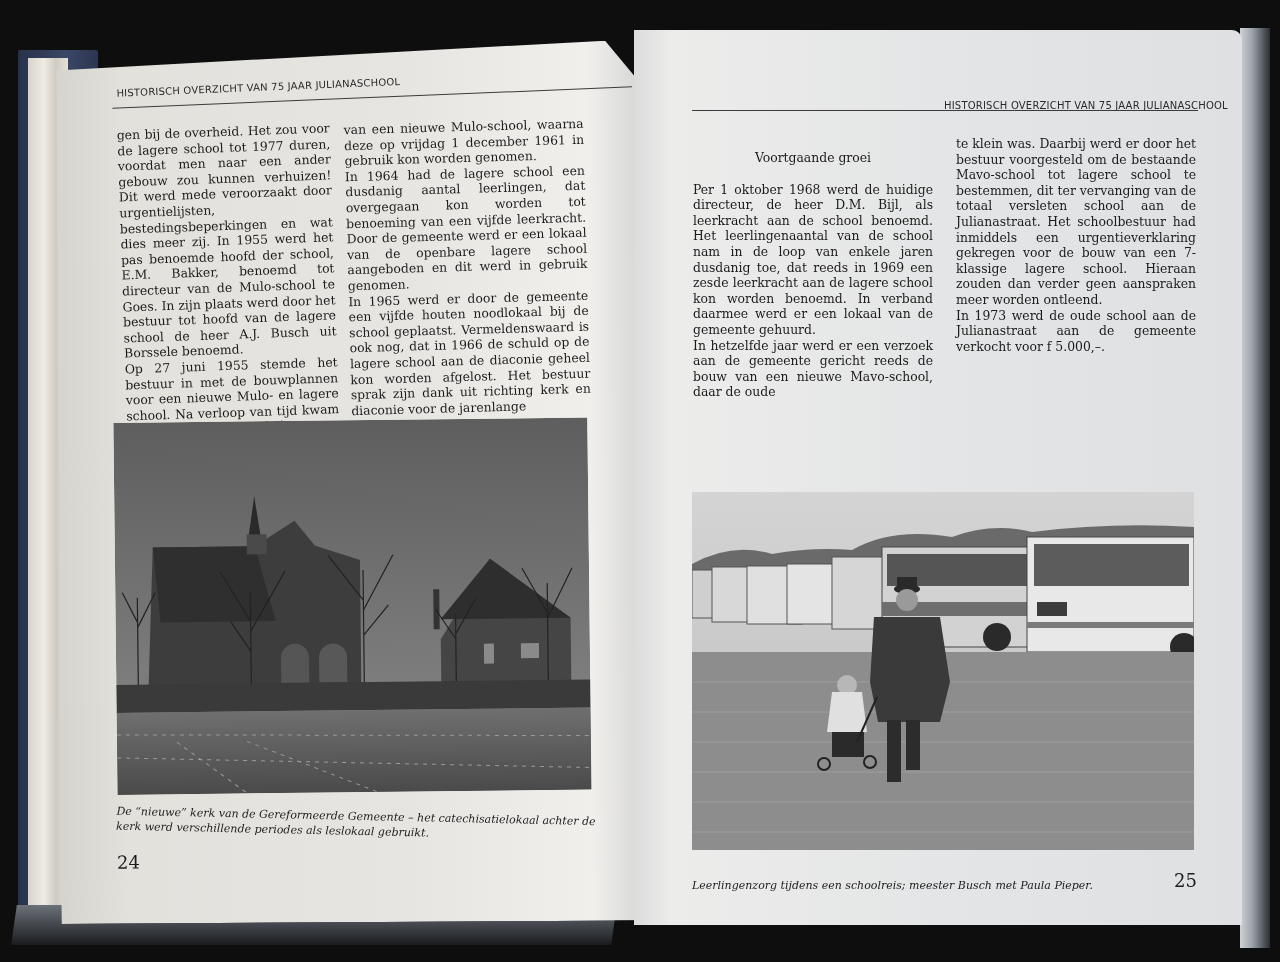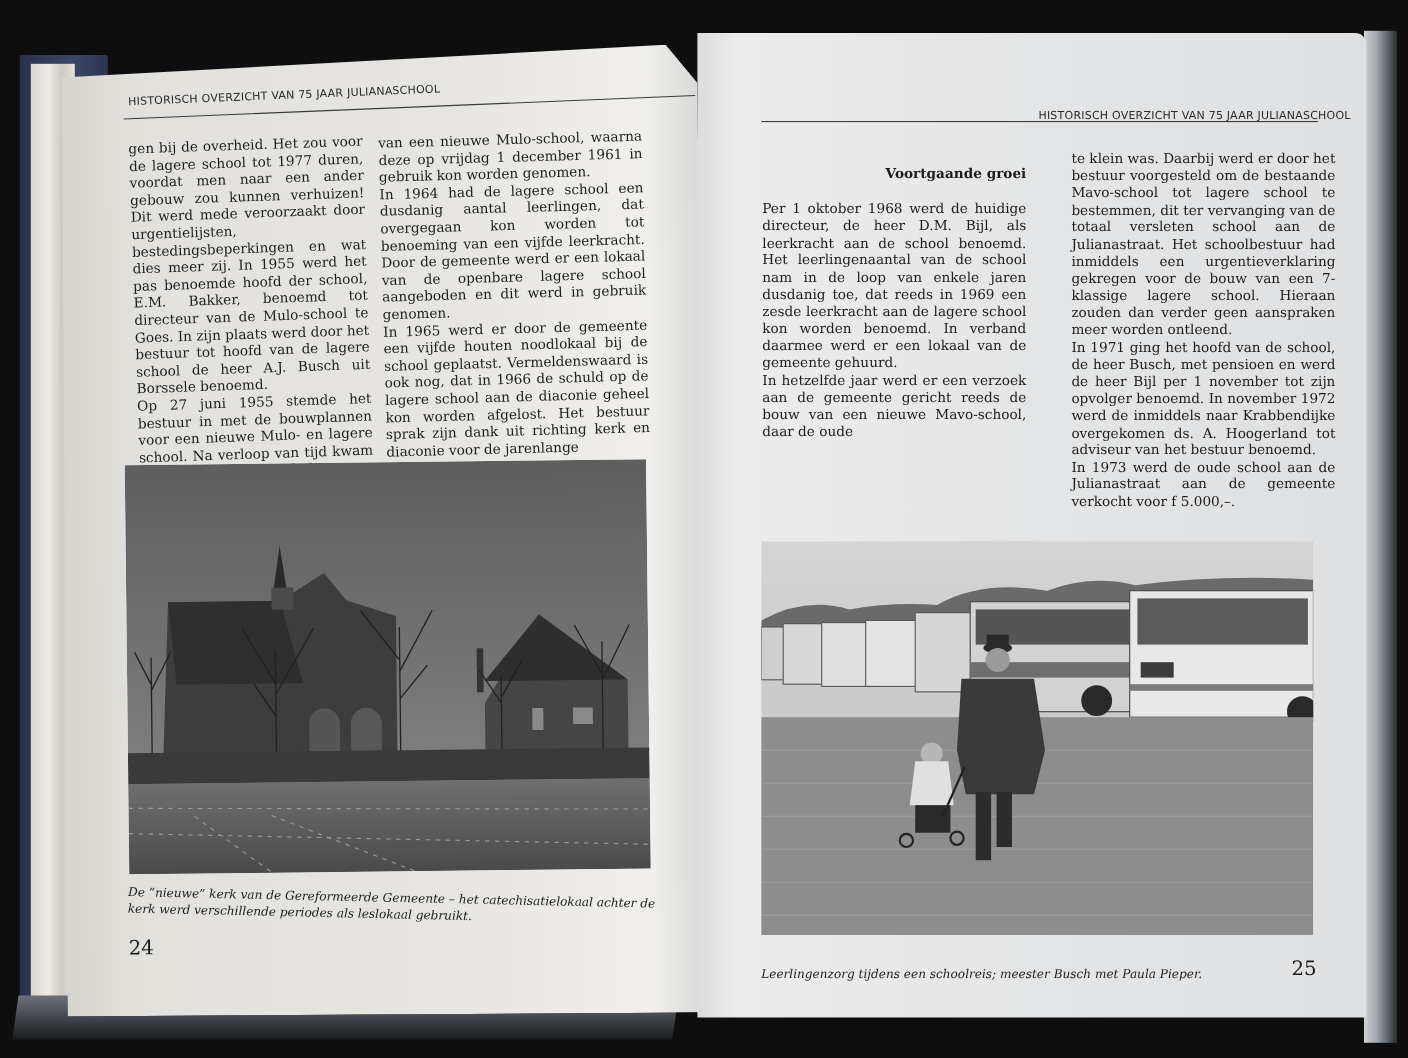--- a/index.html
+++ b/index.html
@@ -48,21 +48,21 @@
       position: absolute; font-family: "DejaVu Sans", sans-serif;
       font-size: 10px; letter-spacing: 0.2px; color: #2a2a2a; white-space: nowrap;
     }
     .head-rule { position: absolute; height: 1px; background: #3b3b3b; }
     .col {
       position: absolute; font-size: 12.4px; line-height: 15.6px;
       text-align: justify; color: #1c1c1c;
     }
     .col p { margin: 0; }
     .col p + p { margin-top: 0; }
-    .subhead { font-weight: bold; margin: 14px 0 16px 0 !important; text-align: right; }
+    .subhead { font-weight: normal; margin: 14px 0 16px 0 !important; text-align: center; }
     .photo {
       position: absolute; overflow: hidden;
     }
     .caption {
       position: absolute; font-style: italic; font-size: 11px; line-height: 15px; color: #1c1c1c;
     }
     .page-num { position: absolute; font-size: 18px; color: #1c1c1c; }
   </style>
 </head>
 <body>
@@ -140,23 +140,22 @@
 <div class="page page-right">
   <div class="running-head" style="left:310px; top:70px;">HISTORISCH OVERZICHT VAN 75 JAAR JULIANASCHOOL</div>
   <div class="head-rule" style="left:58px; top:80px; width:506px;"></div>
 
   <div class="col" style="left:59px; top:106px; width:240px;">
     <p class="subhead">Voortgaande groei</p>
     <p>Per 1 oktober 1968 werd de huidige directeur, de heer D.M. Bijl, als leerkracht aan de school benoemd. Het leerlingenaantal van de school nam in de loop van enkele jaren dusdanig toe, dat reeds in 1969 een zesde leerkracht aan de lagere school kon worden benoemd. In verband daarmee werd er een lokaal van de gemeente gehuurd.</p>
     <p>In hetzelfde jaar werd er een verzoek aan de gemeente gericht reeds de bouw van een nieuwe Mavo-school, daar de oude</p>
   </div>
 
-  <div class="col" style="left:340px; top:106px; width:240px;">
+  <div class="col" style="left:322px; top:106px; width:240px;">
     <p>te klein was. Daarbij werd er door het bestuur voorgesteld om de bestaande Mavo-school tot lagere school te bestemmen, dit ter vervanging van de totaal versleten school aan de Julianastraat. Het schoolbestuur had inmiddels een urgentieverklaring gekregen voor de bouw van een 7-klassige lagere school. Hieraan zouden dan verder geen aanspraken meer worden ontleend.</p>
-    <p>In 1971 ging het hoofd van de school, de heer Busch, met pensioen en werd de heer Bijl per 1 november tot zijn opvolger benoemd. In november 1972 werd de inmiddels naar Krabbendijke overgekomen ds. A. Hoogerland tot adviseur van het bestuur benoemd.</p>
     <p>In 1973 werd de oude school aan de Julianastraat aan de gemeente verkocht voor f 5.000,–.</p>
   </div>
 
   <div class="photo" style="left:58px; top:462px; width:502px; height:358px;">
     <svg width="502" height="358" viewBox="0 0 502 358">
       <defs>
         <linearGradient id="sky2" x1="0" y1="0" x2="0" y2="1">
           <stop offset="0" stop-color="#d4d4d4"></stop>
           <stop offset="1" stop-color="#bdbdbd"></stop>
         </linearGradient>

